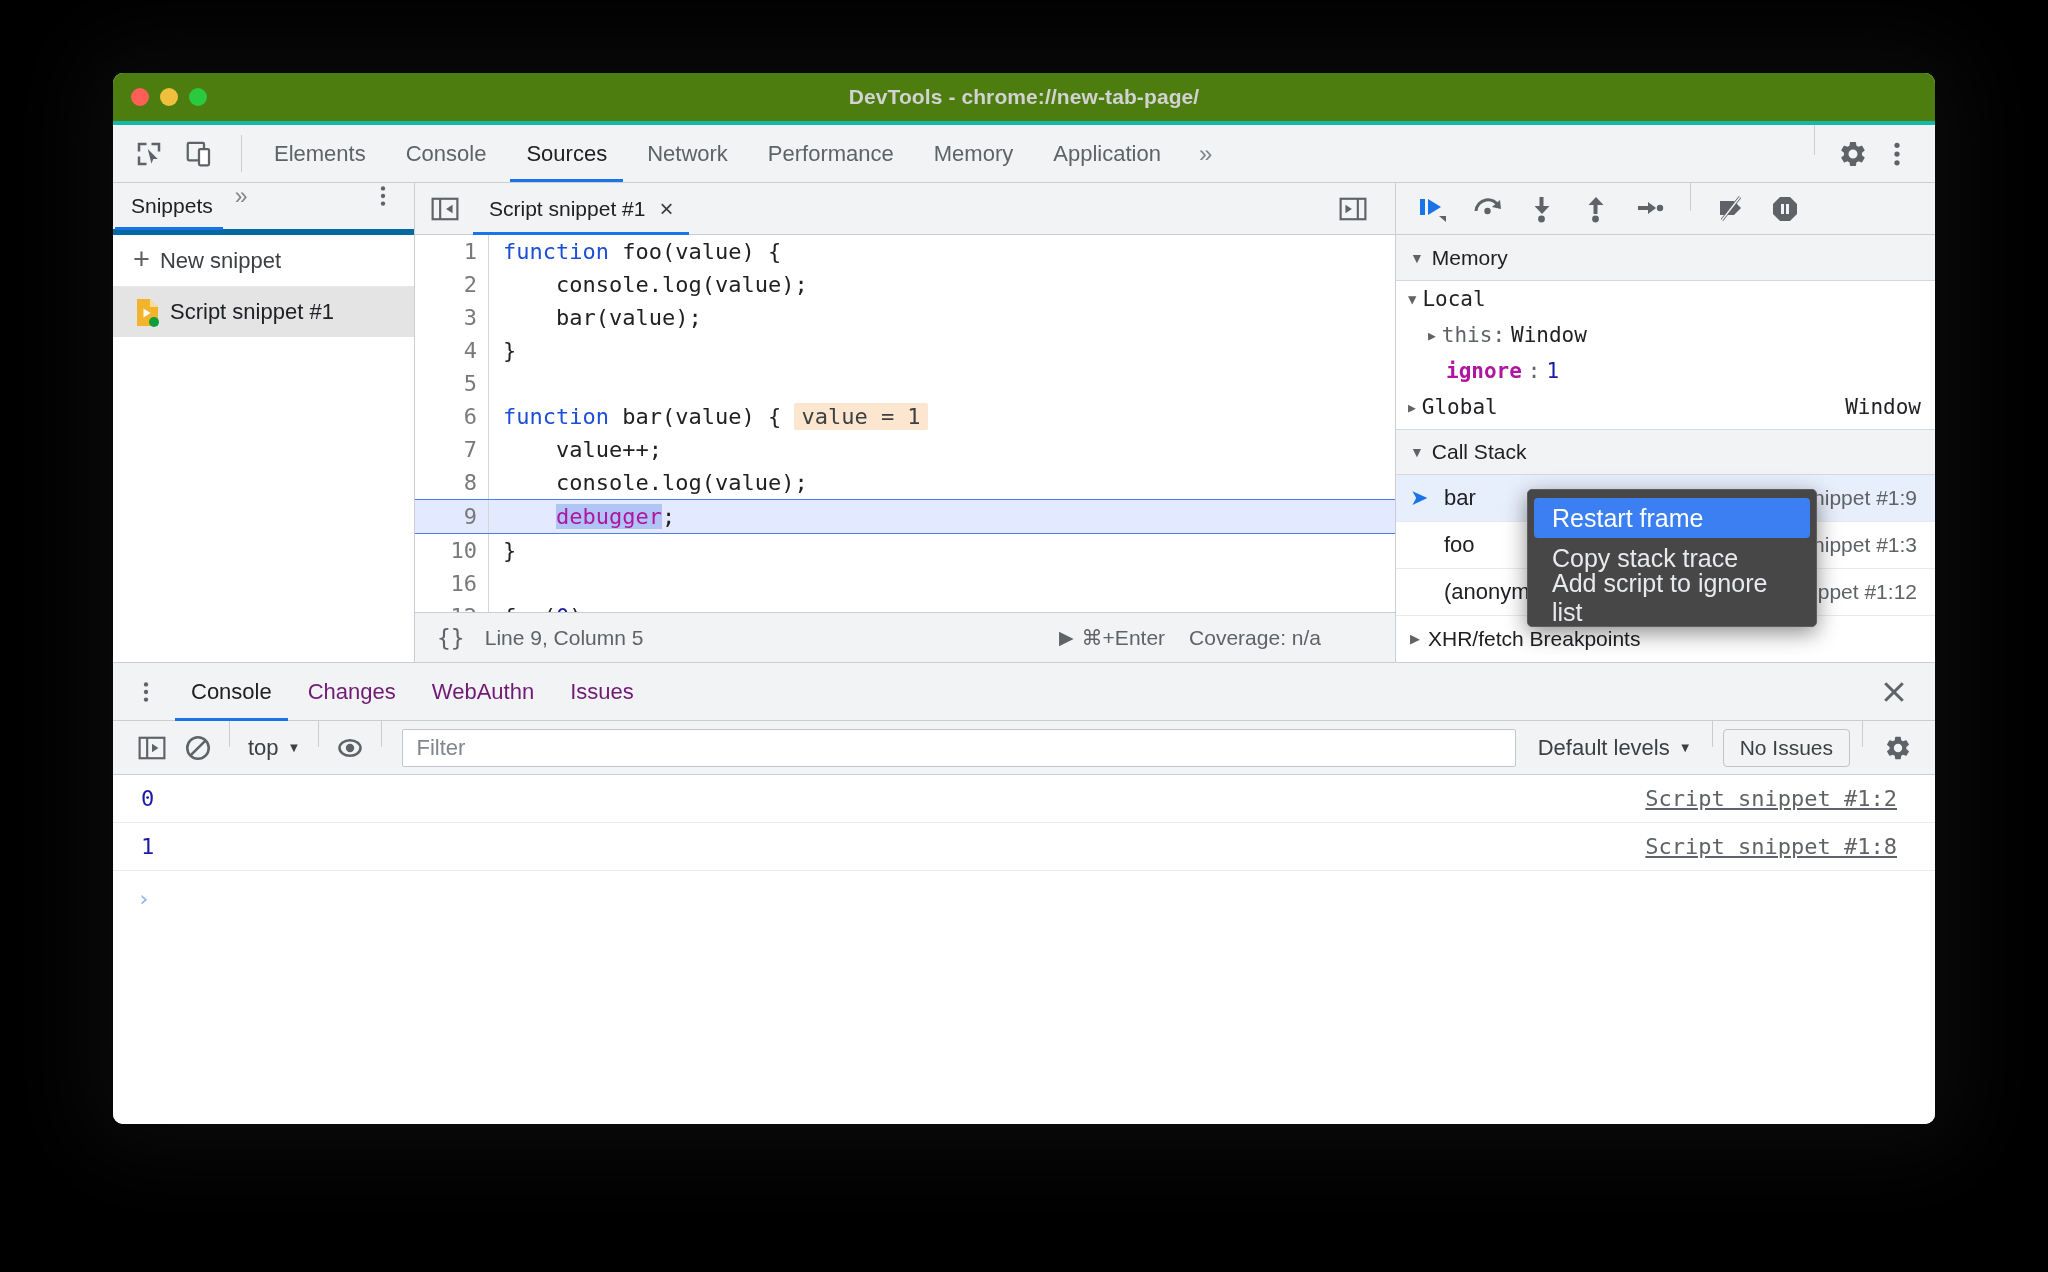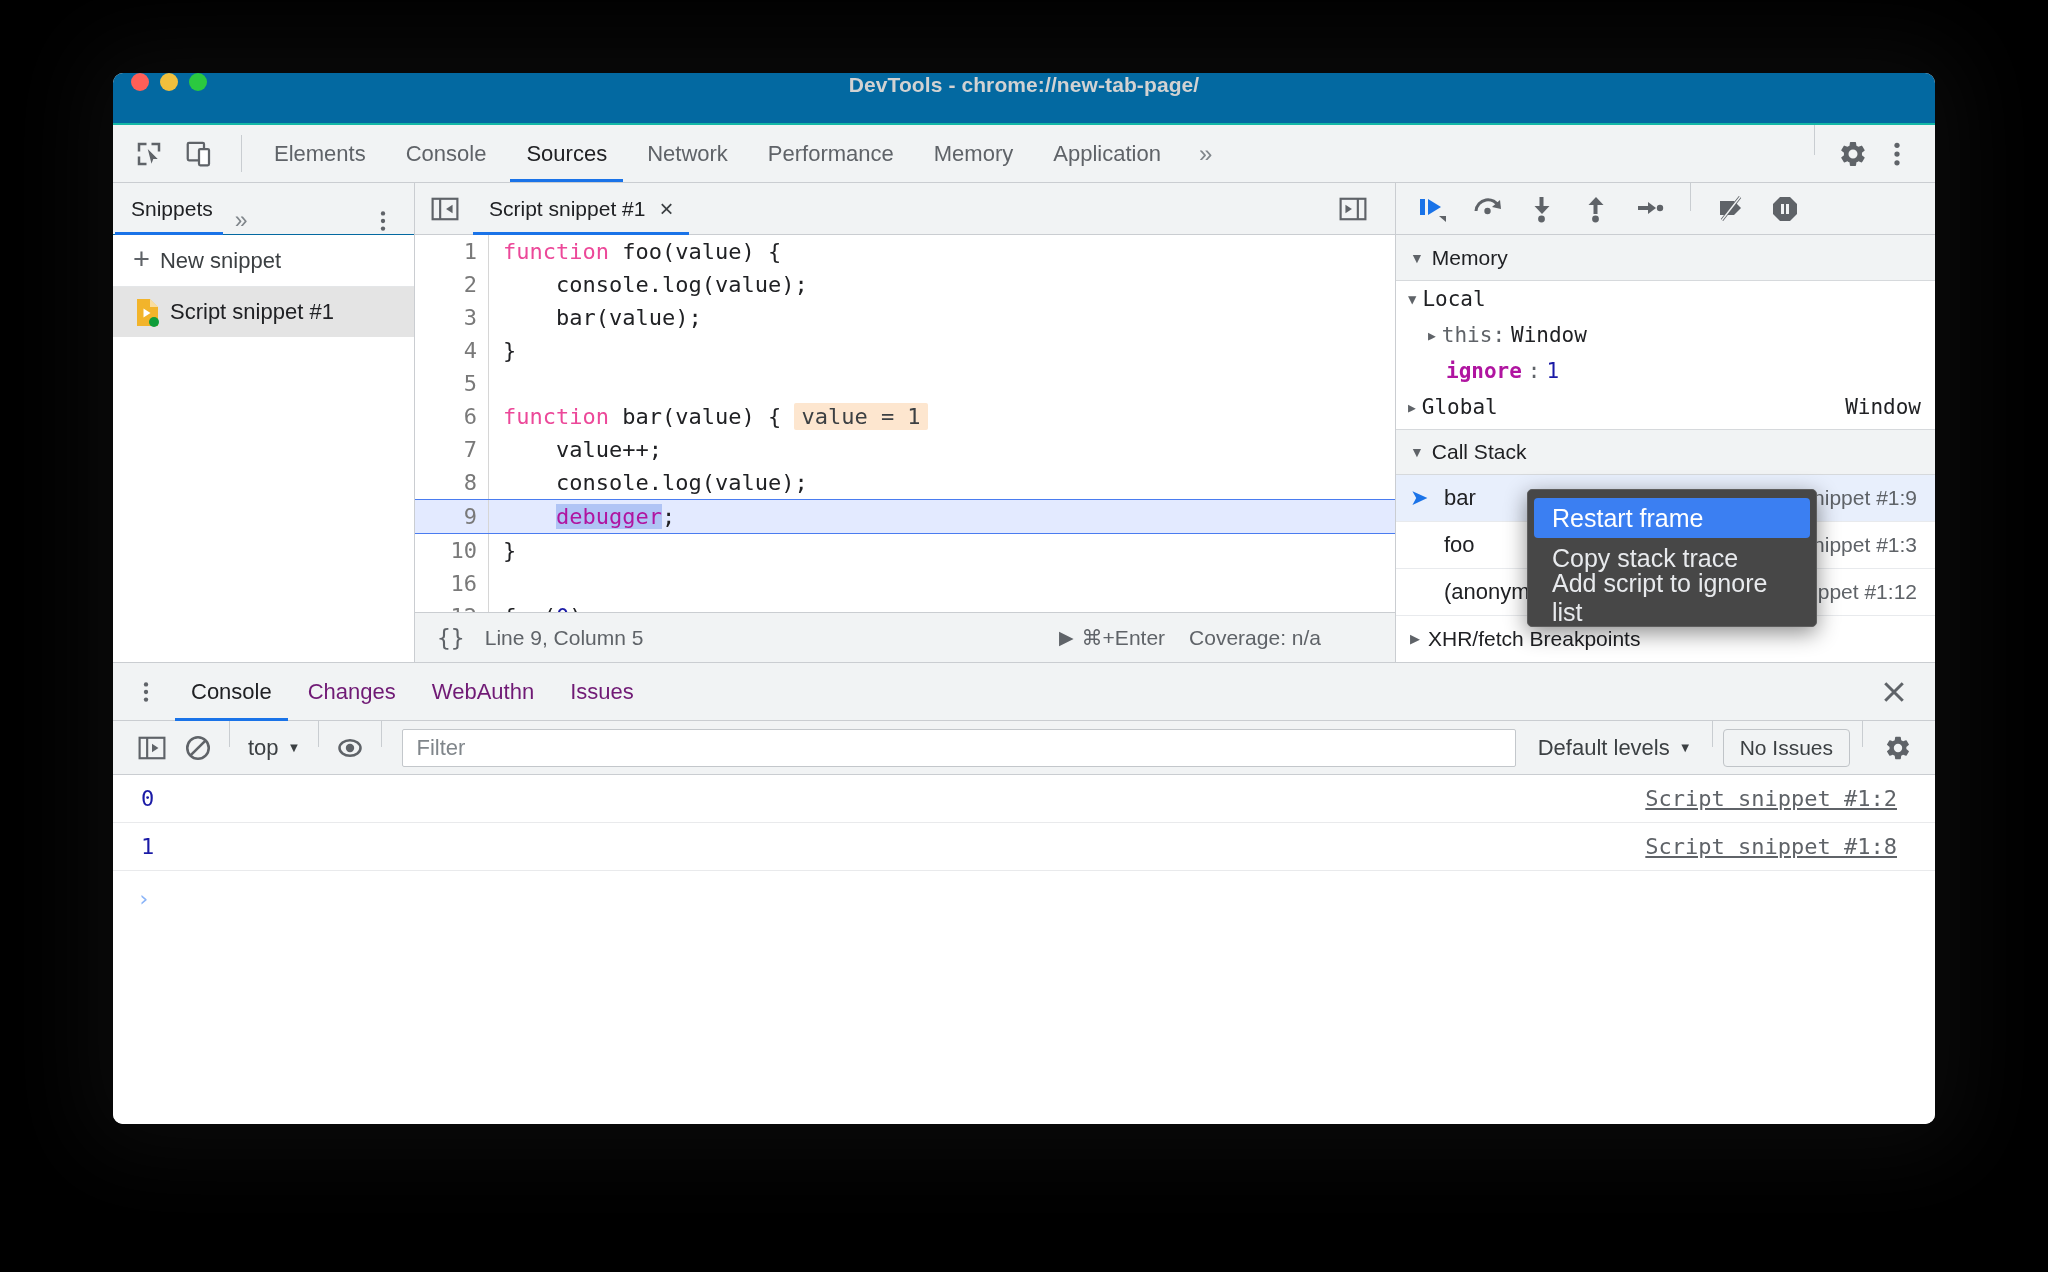--- a/index.html
+++ b/index.html
@@ -22,23 +22,23 @@
     background: #fff;
     border-radius: 10px;
     box-shadow: 0 0 90px 30px rgba(255,255,255,0.045);
     overflow: hidden;
     display: flex; flex-direction: column;
   }
   
   .titlebar {
     position: relative;
     height: 52px; min-height: 52px;
-    background: #0369a1;
-    display: flex; align-items: flex-start;
-    border-bottom: 2px solid #14b8a6;
+    background: #4d7c0f;
+    display: flex; align-items: center;
+    border-bottom: 4px solid #14b8a6;
   }
   .traffic { display: flex; gap: 11px; margin-left: 18px; }
   .dot { width: 18px; height: 18px; border-radius: 50%; }
   .dot.red { background: #ff5f57; }
   .dot.yellow { background: #f0bf3d; }
   .dot.green { background: #2bc940; }
   .title-text {
     position: absolute; left: 0; right: 0; text-align: center;
     font-size: 21px; color: #d2d2d2; font-weight: bold;
     letter-spacing: .1px;
@@ -80,22 +80,22 @@
   
   .navigator {
     width: 302px; min-width: 302px;
     background: #fff;
     border-right: 1px solid #cacdd1;
     display: flex; flex-direction: column;
   }
   .nav-tabbar {
     height: 52px; min-height: 52px;
     background: #f1f3f4;
-    display: flex; align-items: flex-end;
-    border-bottom: 1px solid #0369a1;
+    display: flex; align-items: flex-start;
+    border-bottom: 6px solid #0369a1;
     position: relative;
   }
   .nav-tab {
     position: relative;
     font-size: 21px; color: #202124;
     padding: 0 12px 0 18px; height: 100%;
     display: flex; align-items: center;
   }
   .nav-tab::after {
     content: ""; position: absolute; left: 2px; right: 2px; bottom: -1px;
@@ -148,21 +148,21 @@
   .cline { display: flex; position: relative; white-space: pre; }
   .cline.exec { background: #e3eaff; border-top: 1px solid #4a7cf0; border-bottom: 1px solid #4a7cf0; }
   .ln {
     width: 74px; min-width: 74px; text-align: right;
     padding-right: 11px;
     color: #797979;
     border-right: 1px solid #d6d6d6;
     user-select: none;
   }
   .code { padding-left: 14px; color: #202124; flex: 1; }
-  .kw { color: #ec4899; }
+  .kw { color: #1d4ed8; }
   .num { color: #1a1aa6; }
   .dbg-sel { background: #b0c4f5; color: #b014a0; }
   .inline-val {
     background: #fde6cf; color: #3c4043;
     padding: 1px 7px; border-radius: 2px;
   }
   .ed-status {
     height: 50px; min-height: 50px;
     background: #f1f3f4;
     border-top: 1px solid #cacdd1;

